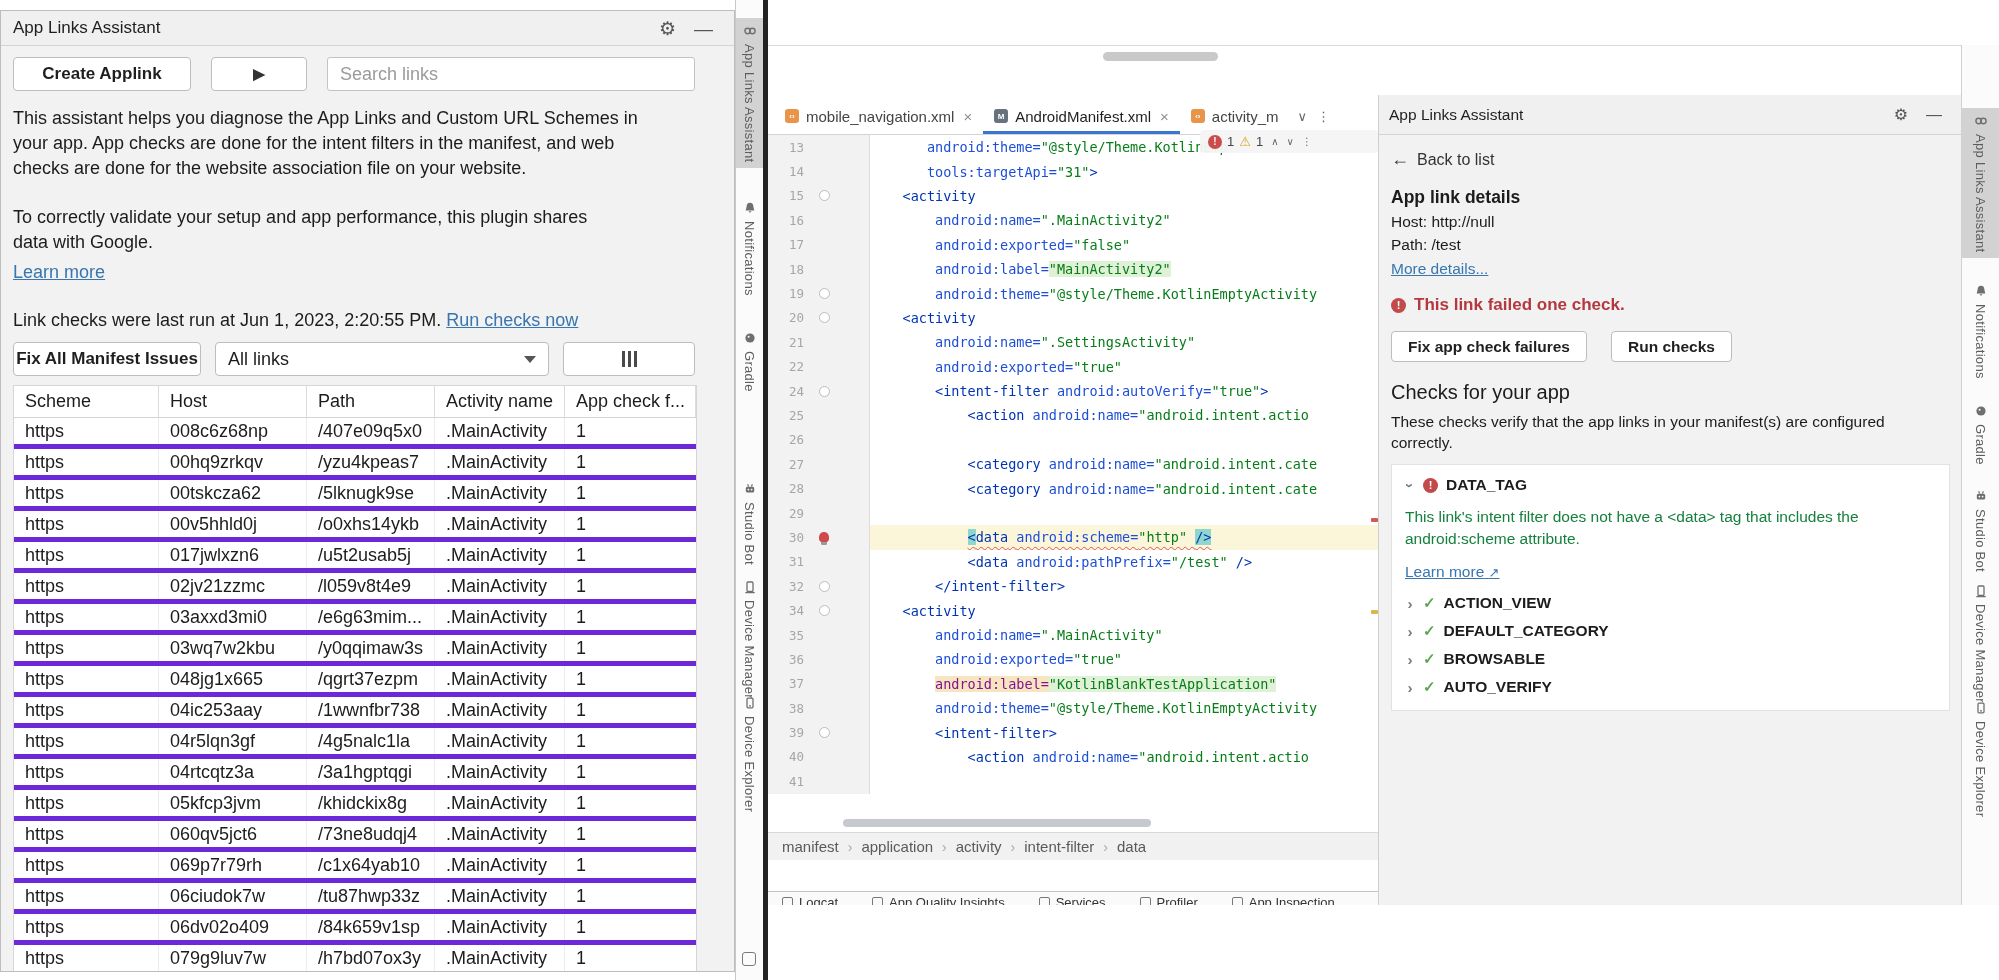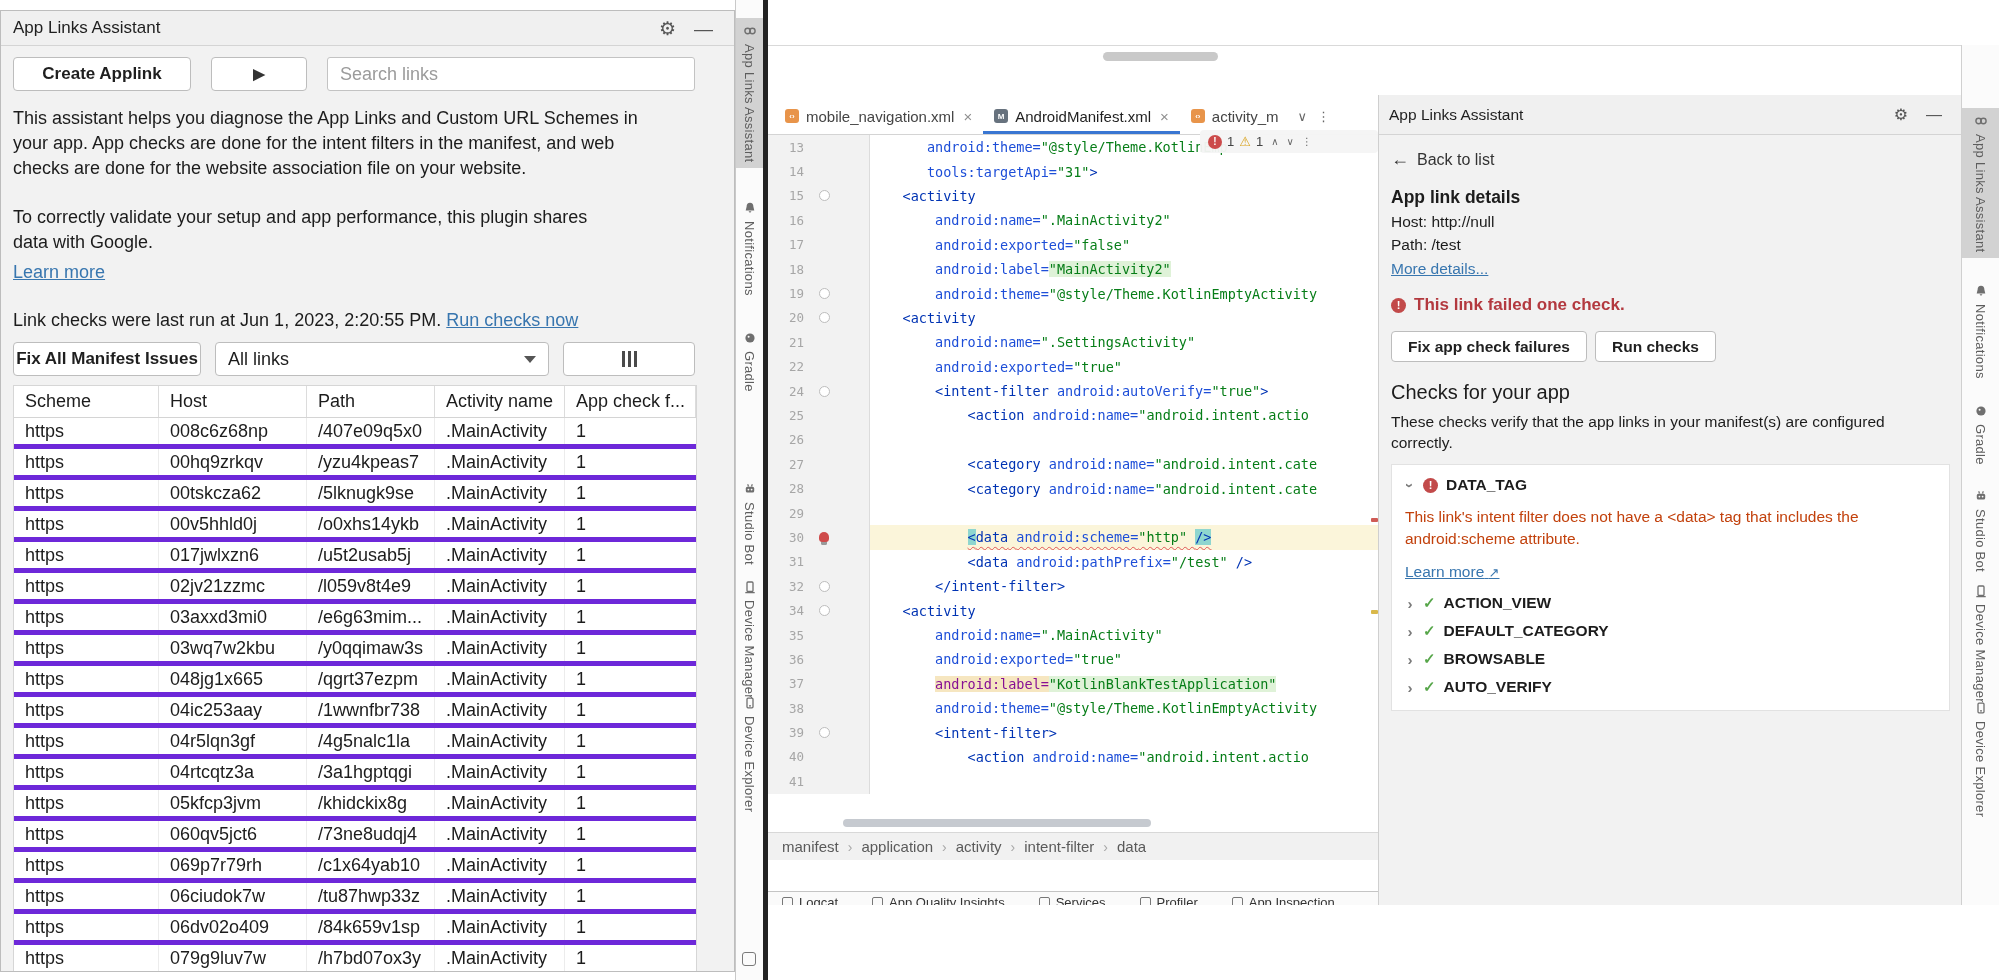--- a/index.html
+++ b/index.html
@@ -138,30 +138,30 @@
   .rp-body { padding:12px 12px 0 12px; }
   .back-row { display:flex; align-items:center; gap:8px; font-size:16px; color:#333; cursor:pointer; margin-top:2px; }
   .back-arrow { font-size:18px; color:#333; }
   .rp-h1 { margin-top:17px; font-size:17.5px; font-weight:bold; color:#1c1c1c; }
   .rp-line { margin-top:5px; font-size:15.5px; color:#1c1c1c; }
   .rp-more { display:inline-block; margin-top:6px; font-size:15.5px; }
   .failed-row { margin-top:17px; display:flex; align-items:center; gap:8px; font-size:17px;
                 font-weight:bold; color:#b3393f; }
   .err-ic { width:15px; height:15px; border-radius:50%; background:#c24a4a; color:#fff; font-size:11px;
             font-weight:bold; display:flex; align-items:center; justify-content:center; flex:none; }
-  .rp-btns { margin-top:16px; display:flex; gap:8px; }
+  .rp-btns { margin-top:16px; display:flex; gap:24px; }
   .rp-btn { background:#fff; border:1px solid #bdbdbd; border-radius:4px; height:31px; padding:0 16px;
             font-size:15.5px; font-weight:600; color:#1f1f1f; display:flex; align-items:center; }
   .rp-h2 { margin-top:19px; font-size:20px; color:#1c1c1c; }
   .rp-desc { margin-top:7px; font-size:15.5px; line-height:21px; color:#1c1c1c; }
   .card { margin-top:11px; width:559px; background:#fff; border:1px solid #e2e2e2; padding:11px 13px 14px 13px; }
   .dt-row { display:flex; align-items:center; gap:8px; font-size:15.5px; font-weight:600; color:#1c1c1c; }
   .chev { display:inline-block; color:#7a7a7a; font-size:15px; width:10px; text-align:center; }
   .chev.down { transform:rotate(90deg); }
-  .card-desc { margin-top:12px; font-size:15.5px; line-height:22px; color:#c2410c; }
+  .card-desc { margin-top:12px; font-size:15.5px; line-height:22px; color:#15803d; }
   .card-learn { display:inline-block; margin-top:13px; font-size:15.5px; }
   .ext { text-decoration:none; font-size:13px; }
   .check-row { display:flex; align-items:center; gap:8px; margin-top:10px; font-size:15.5px;
                font-weight:600; color:#1c1c1c; }
   .check-row:first-of-type { margin-top:13px; }
   .good { color:#57a64a; font-weight:bold; font-size:15px; }
 </style>
 </head>
 <body>
 

